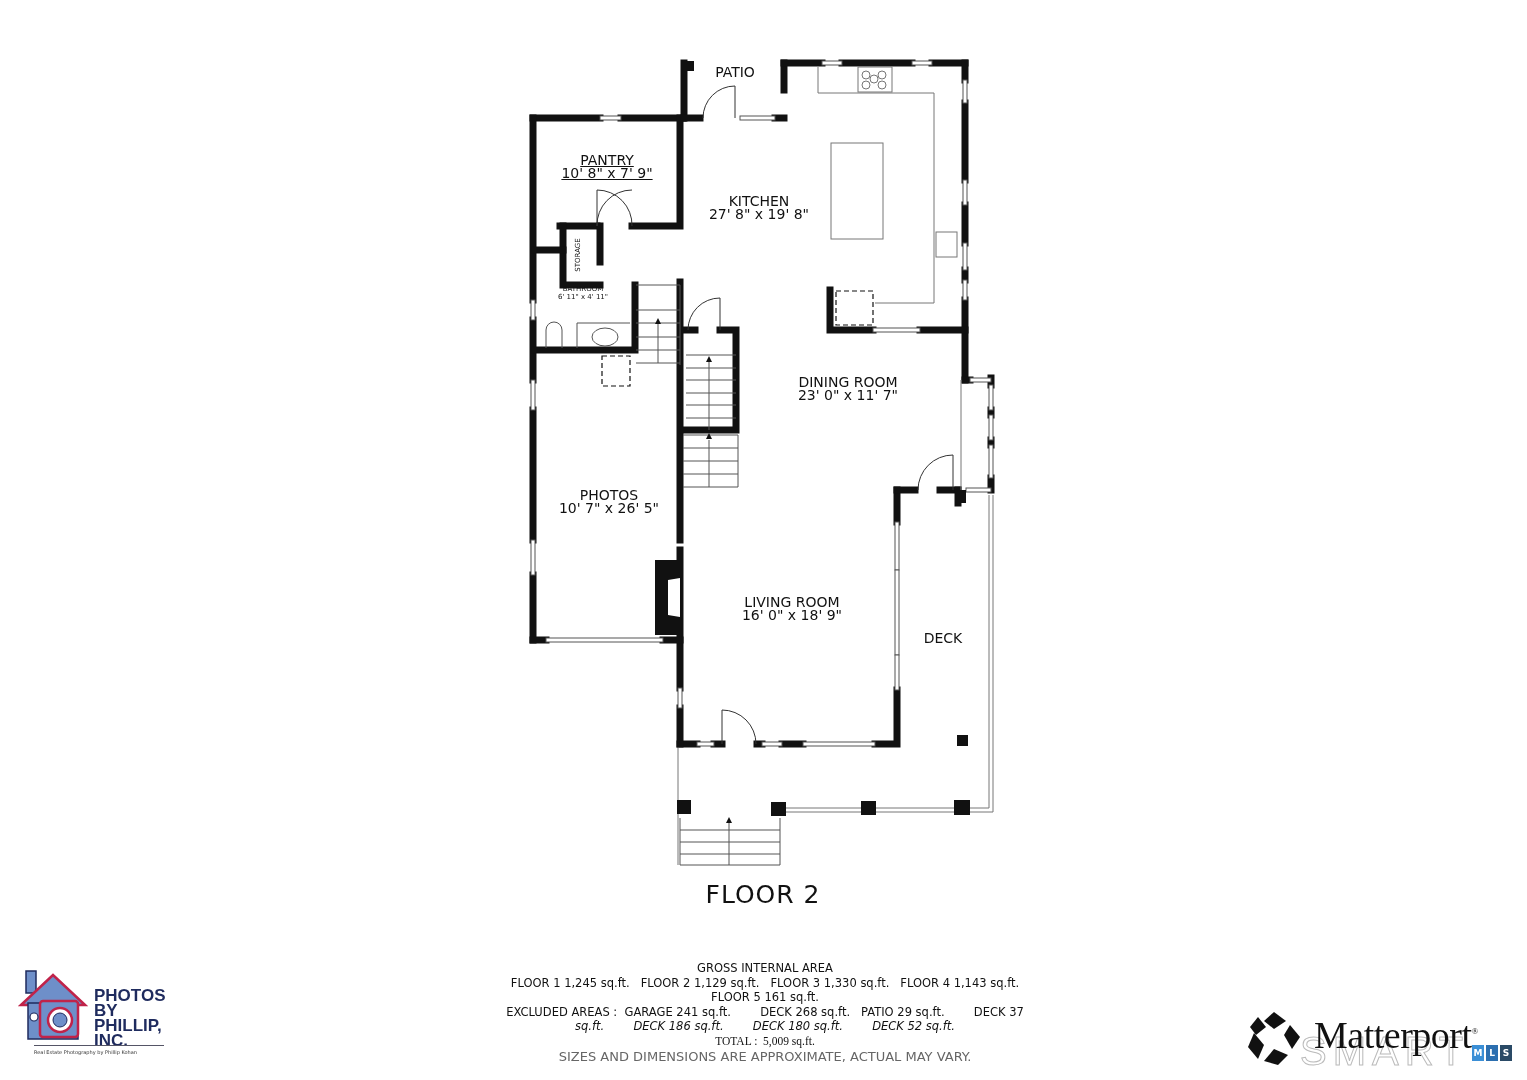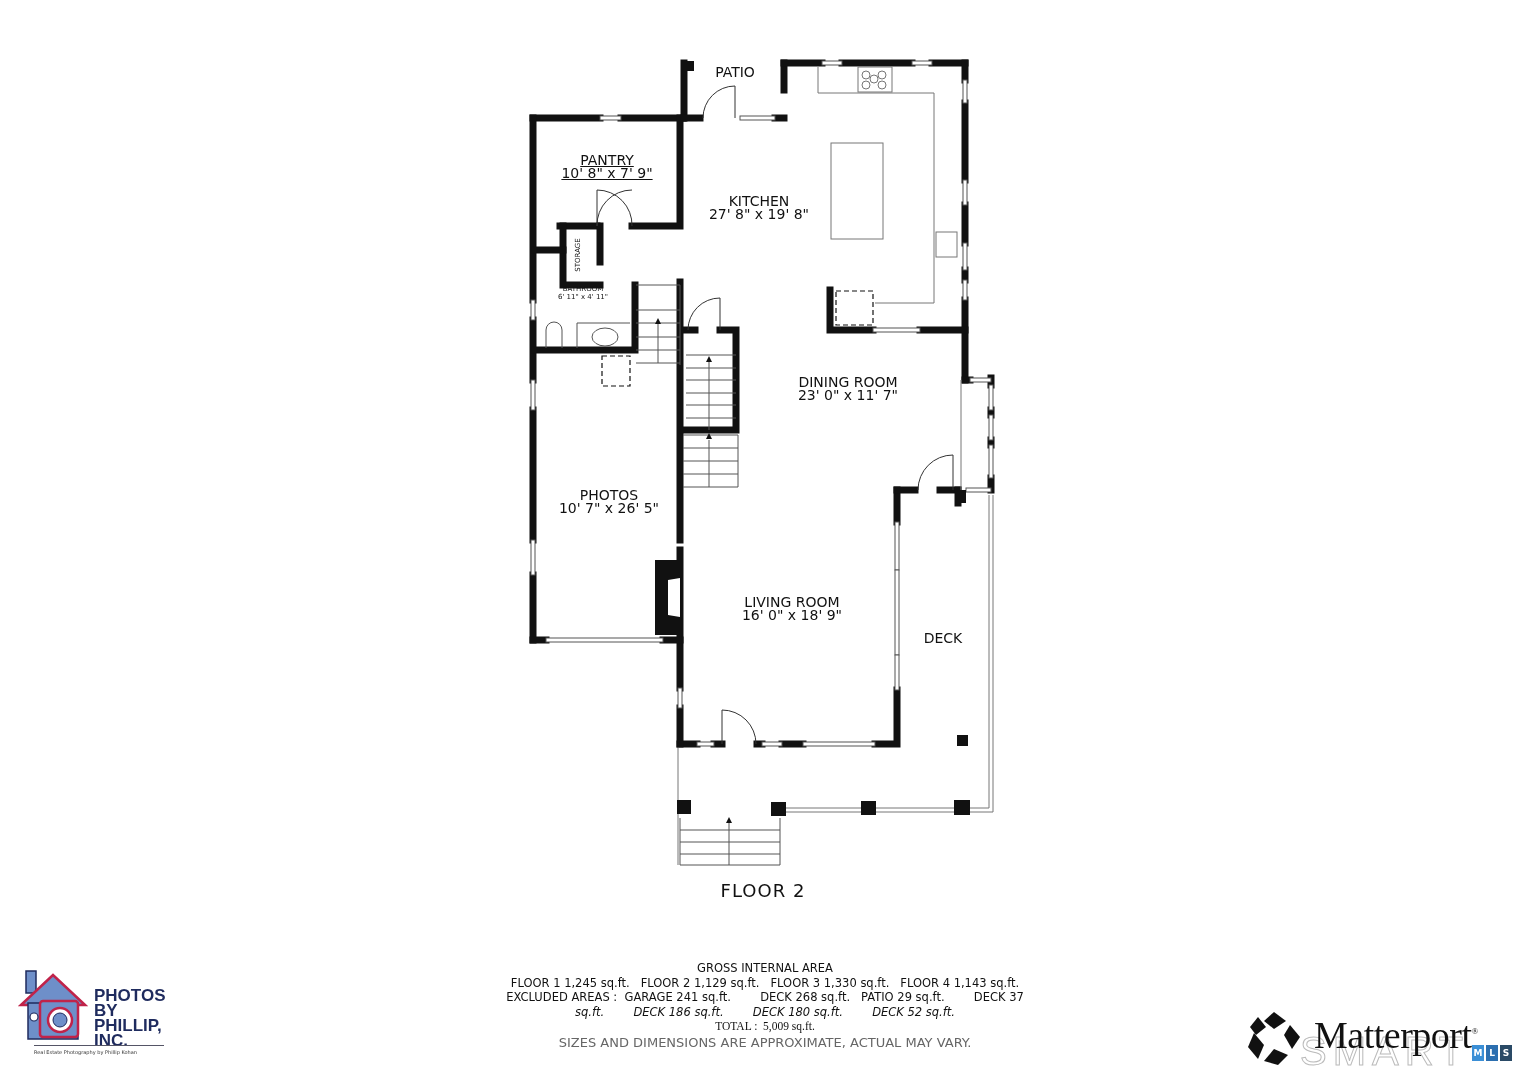--- a/index.html
+++ b/index.html
@@ -2,21 +2,21 @@
 <html><head>
 <meta charset="utf-8">
 <style>
   html, body { margin: 0; padding: 0; background: #ffffff; }
   body { width: 1527px; height: 1080px; position: relative; overflow: hidden; font-family: "DejaVu Sans", sans-serif; color: #111; }
   #plan { position: absolute; left: 0; top: 0; }
   .room-label { position: absolute; text-align: center; font-size: 14px; line-height: 13px; color: #111; white-space: nowrap; transform: translateX(-50%); }
   .room-label .dim { display: block; }
   .room-label.small { font-size: 7px; line-height: 8px; }
   .room-label.vertical { transform: translate(-50%, -50%) rotate(-90deg); font-size: 7px; }
-  #floor-title { position: absolute; left: 763px; top: 880px; transform: translateX(-50%); font-size: 18px; letter-spacing: 1px; }
+  #floor-title { position: absolute; left: 763px; top: 880px; transform: translateX(-50%); font-size: 25px; letter-spacing: 1px; }
   #area-block { position: absolute; left: 470px; top: 961px; width: 590px; text-align: center; font-size: 11.5px; line-height: 14.5px; }
   #area-block .note { color: #666; margin-top: 2px; font-size: 13px; }
   #logo-left { position: absolute; left: 14px; top: 960px; width: 175px; height: 100px; }
   #logo-left .brand { position: absolute; left: 80px; top: 28px; font-family: "Liberation Sans", sans-serif; font-weight: bold; font-size: 17px; line-height: 15px; color: #1f2b5e; }
   #logo-left .tag { position: absolute; left: 20px; top: 89px; font-size: 5px; color: #333; white-space: nowrap; }
   #logo-left .rule { position: absolute; left: 20px; top: 85px; width: 130px; border-top: 1px solid #556; }
   #logo-right { position: absolute; left: 1240px; top: 1005px; width: 287px; height: 70px; }
   #logo-right .mp-text { position: absolute; left: 74px; top: 8px; font-family: "Liberation Serif", serif; font-size: 38px; color: #111; letter-spacing: -0.5px; }
   #logo-right .smart { position: absolute; left: 60px; top: 24px; font-family: "Liberation Sans", sans-serif; font-size: 40px; color: transparent; -webkit-text-stroke: 1px #bbb; letter-spacing: 6px; }
   #logo-right .mls { position: absolute; left: 232px; top: 40px; display: flex; gap: 2px; }
@@ -199,20 +199,21 @@
 </div>
 <div class="room-label" style="left:943px; top:632px;">
   <span>DECK</span>
 </div>
 
 <div id="floor-title">FLOOR 2</div>
 
 <div id="area-block">
   <div>GROSS INTERNAL AREA</div>
   <div style="white-space:pre;">FLOOR 1 1,245 sq.ft.   FLOOR 2 1,129 sq.ft.   FLOOR 3 1,330 sq.ft.   FLOOR 4 1,143 sq.ft.</div>
+  <div>FLOOR 5 161 sq.ft.</div>
   <div style="white-space:pre;">EXCLUDED AREAS :  GARAGE 241 sq.ft.        DECK 268 sq.ft.   PATIO 29 sq.ft.        DECK 37</div>
   <div style="white-space:pre;font-style:italic;">sq.ft.        DECK 186 sq.ft.        DECK 180 sq.ft.        DECK 52 sq.ft.</div>
   <div style="white-space:pre;font-family:Liberation Serif, serif;">TOTAL :  5,009 sq.ft.</div>
   <div class="note">SIZES AND DIMENSIONS ARE APPROXIMATE, ACTUAL MAY VARY.</div>
 </div>
 
 <div id="logo-left">
   <svg width="70" height="80" viewBox="0 0 70 80" style="position:absolute;left:4px;top:5px;">
     <rect x="8" y="6" width="10" height="22" fill="#6e8fc9" stroke="#1f2b5e" stroke-width="1.5"></rect>
     <polygon points="3,40 35,10 67,40" fill="#6e8fc9" stroke="#c0234a" stroke-width="2.5"></polygon>

